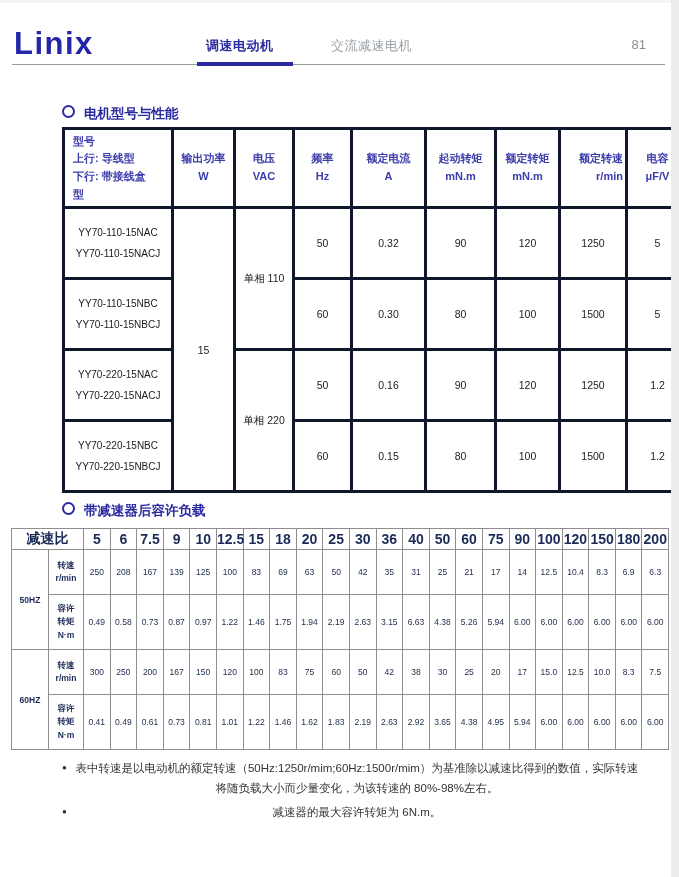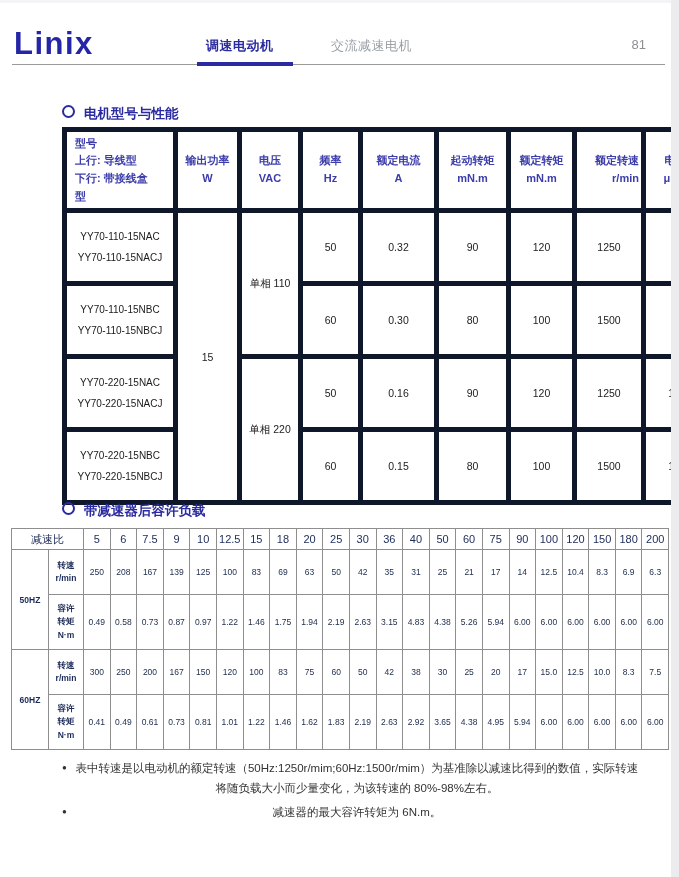--- a/index.html
+++ b/index.html
@@ -28,32 +28,32 @@
   
   .section-title{position:absolute;left:62px;font-size:13.5px;font-weight:bold;color:#2b2ba0;
     display:flex;}
   .section-title .ring{width:9px;height:9px;border:2px solid #2b2ba0;border-radius:50%;
     display:inline-block;margin-right:9px;}
   #sec1-title{top:105px;}
   #sec2-title{top:502px;}
 
   
   #table1{position:absolute;left:62px;top:127px;border-collapse:collapse;table-layout:fixed;width:566px;}
-  #table1 th,#table1 td{border:5px solid #0f172a;text-align:center;vertical-align:middle;
+  #table1 th,#table1 td{border:3px solid #0f172a;text-align:center;vertical-align:middle;
     padding:0 2px;white-space:pre-line;}
   #table1 th{color:#3c3caa;font-weight:bold;font-size:11px;line-height:1.6;height:76px;}
   #table1 th.model-h{text-align:left;padding-left:8px;}
   #table1 td{font-size:10.5px;color:#222;height:68px;}
   #table1 td.model{font-size:10px;line-height:2.1;color:#1a1a1a;}
 
   
   #table2{position:absolute;left:11px;top:528px;border-collapse:collapse;table-layout:fixed;width:657px;}
   #table2 th,#table2 td{border:1px solid #8e8e8e;text-align:center;vertical-align:middle;
     padding:0;white-space:pre-line;}
-  #table2 th{font-size:11px;font-weight:normal;color:#1c2a58;height:20px;}
+  #table2 th{font-size:14px;font-weight:bold;color:#1c2a58;height:20px;}
   #table2 td{font-size:8.5px;color:#22304f;}
   #table2 td.freq{font-weight:bold;color:#1c2a58;font-size:8.5px;}
   #table2 td.rlabel{font-weight:bold;color:#1c2a58;line-height:1.55;}
   #table2 tr.speed-row td{height:44px;}
   #table2 tr.torque-row td{height:54px;}
 
   
   .notes{position:absolute;left:62px;top:758px;width:578px;font-size:11.5px;color:#333;}
   .note{display:flex;line-height:1.75;margin-bottom:4px;}
   .note .bullet{font-size:8px;margin-right:7px;line-height:20px;color:#333;}
@@ -244,21 +244,21 @@
           <td>0.73</td>
           <td>0.87</td>
           <td>0.97</td>
           <td>1.22</td>
           <td>1.46</td>
           <td>1.75</td>
           <td>1.94</td>
           <td>2.19</td>
           <td>2.63</td>
           <td>3.15</td>
-          <td>4.83</td>
+          <td>6.63</td>
           <td>4.38</td>
           <td>5.26</td>
           <td>5.94</td>
           <td>6.00</td>
           <td>6.00</td>
           <td>6.00</td>
           <td>6.00</td>
           <td>6.00</td>
           <td>6.00</td>
         </tr>

